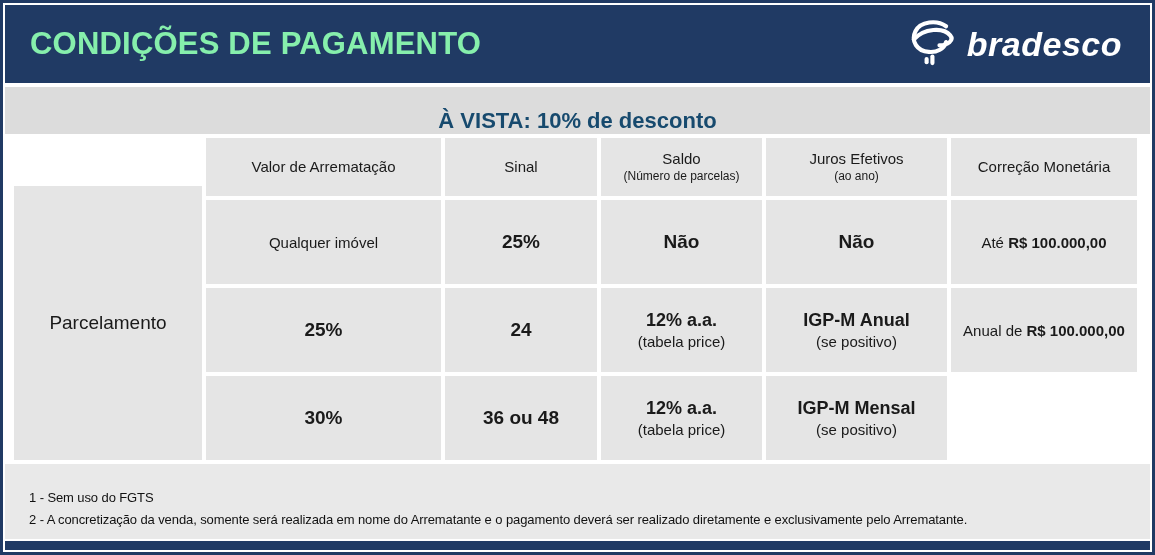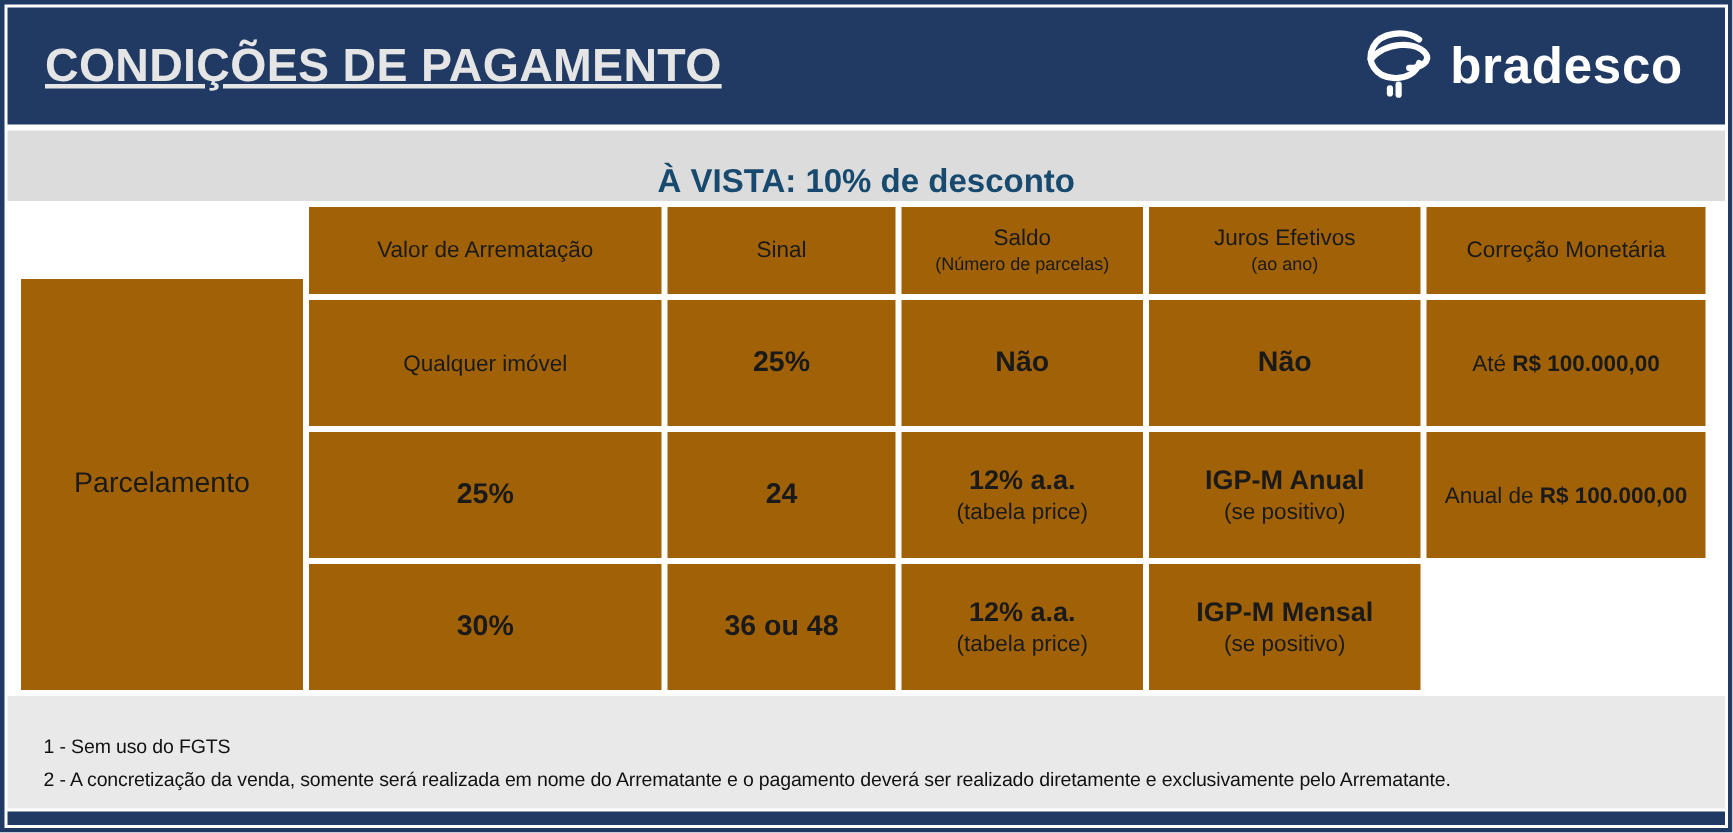--- a/index.html
+++ b/index.html
@@ -11,40 +11,40 @@
     padding:2px;
     display:flex; flex-direction:column;
   }
   
   .titlebar {
     height:78px; background:#203a64;
     display:flex; align-items:center; justify-content:space-between;
     padding:0 28px 0 25px;
   }
   .title {
-    color:#e5e5e5; font-size:31px; font-weight:bold; letter-spacing:.2px;text-decoration:underline;
+    color:#86efac; font-size:31px; font-weight:bold; letter-spacing:.2px;
   }
-  .brand { display:flex; align-items:center; gap:8px; }
+  .brand { display:flex; align-items:center; gap:8px;font-style:italic; }
   .brand-word { color:#ffffff; font-size:34px; font-weight:bold; letter-spacing:.5px; }
   
   .promo {
     margin-top:4px; height:47px; background:#dcdcdc;
     display:flex; align-items:flex-end; justify-content:center;
   }
   .promo-text { color:#174a6e; font-size:22px; font-weight:bold; }
   
   .table {
     margin:4px 9px 0 9px;
     display:grid;
     grid-template-columns:188px 235px 152px 161px 181px 186px;
     grid-template-rows:58px 84px 84px 84px;
     gap:4px;
   }
   .cell {
-    background:#a16207;
+    background:#e5e5e5;
     display:flex; flex-direction:column; align-items:center; justify-content:center;
     text-align:center; color:#1a1a1a;
   }
   .rowlabel { grid-row:1 / span 4; font-size:19px;margin-top:48px; }
   .colhead { font-size:15px; line-height:1.25; }
   .colhead .sub { font-size:12px; }
   .val-strong { font-size:19px; font-weight:bold; line-height:1.2; }
   .val-plain { font-size:15px; }
   .val-semibold { font-size:15px; font-weight:600;margin-top:28px; }
   .val-sub { font-size:15px; font-weight:normal; line-height:1.3; }

